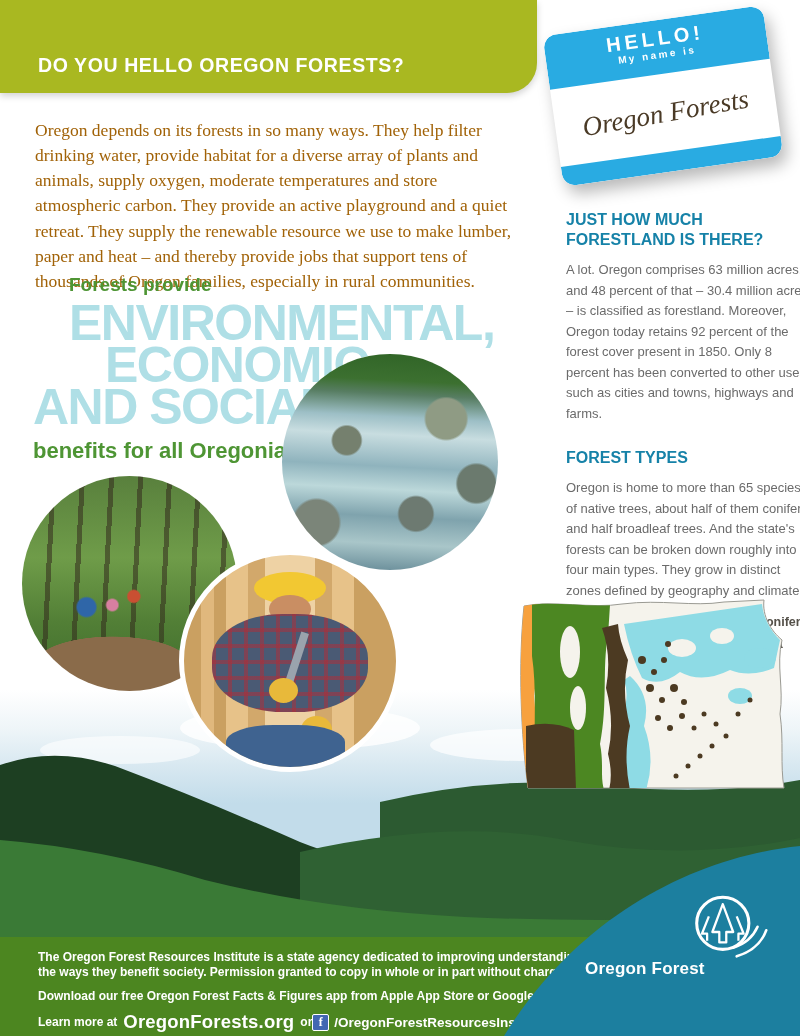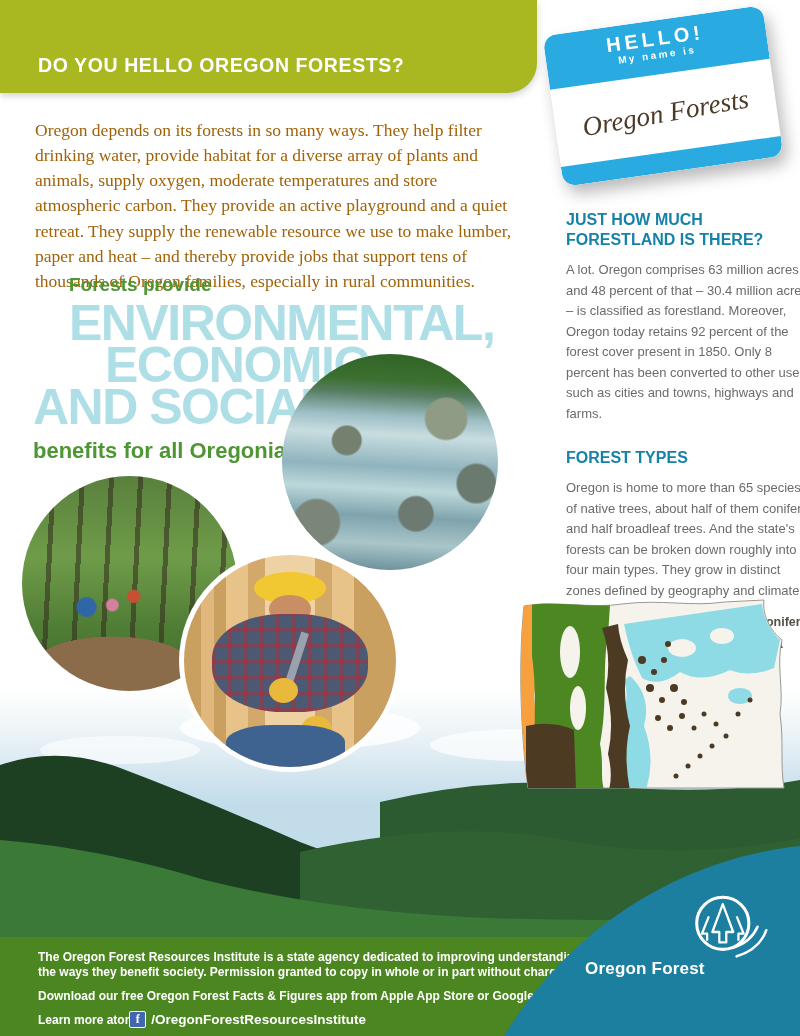--- a/index.html
+++ b/index.html
@@ -233,20 +233,21 @@
         <circle cx="156" cy="48" r="3"></circle>
     </g>
   </g>
 </svg>
 
 <div class="abs footer" style="background: rgb(76, 134, 32);">
   <div class="ft-line1">The Oregon Forest Resources Institute is a state agency dedicated to improving understanding of Oregon forests and all the ways they benefit society. Permission granted to copy in whole or in part without charge.</div>
   <div class="ft-line2">Download our free Oregon Forest Facts &amp; Figures app from Apple App Store or Google Play.</div>
   <div class="ft-line3">
     <span class="ft-learn">Learn more at</span>
+    <span class="ft-site">OregonForests.org</span>
     <span class="ft-or">or</span>
     <span class="fb-icon">f</span>
     <span class="ft-handle">/OregonForestResourcesInstitute</span>
   </div>
 </div>
 
 <svg class="abs wave" viewBox="0 0 380 216">
   <path d="M380,26 C280,36 160,92 84,216 L380,216 Z" fill="#1C7F9F"></path>
 </svg>
 

